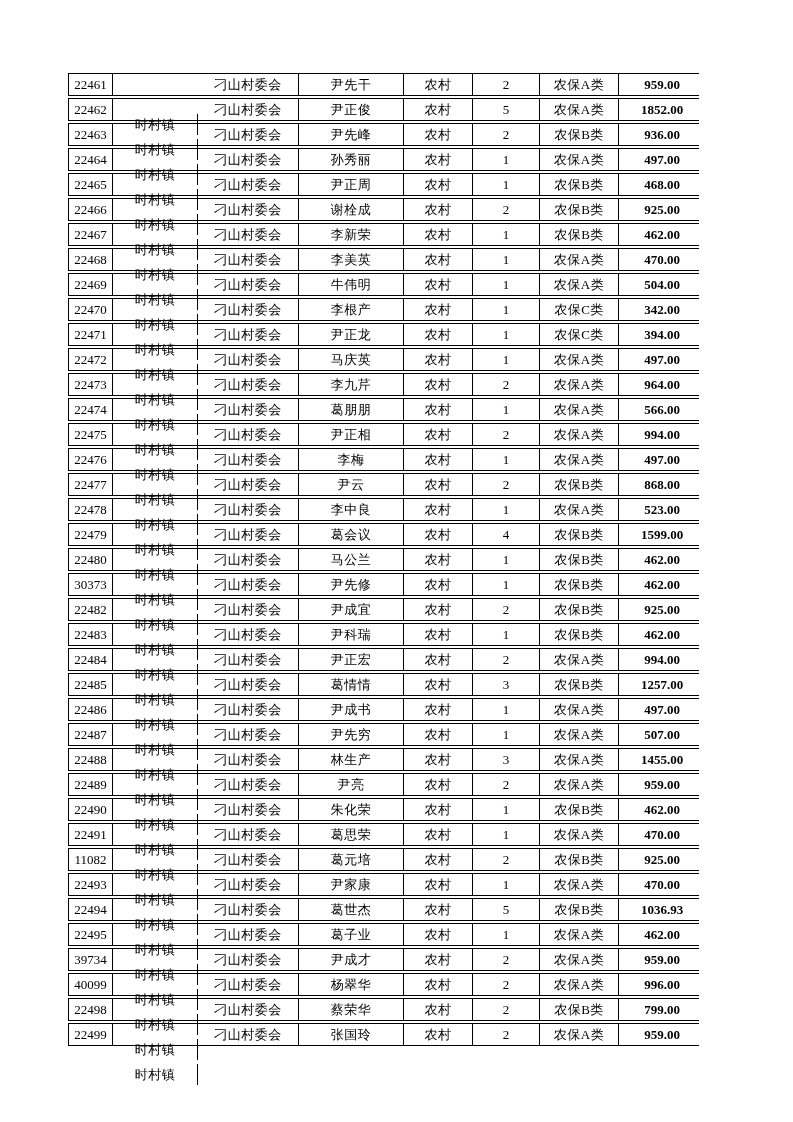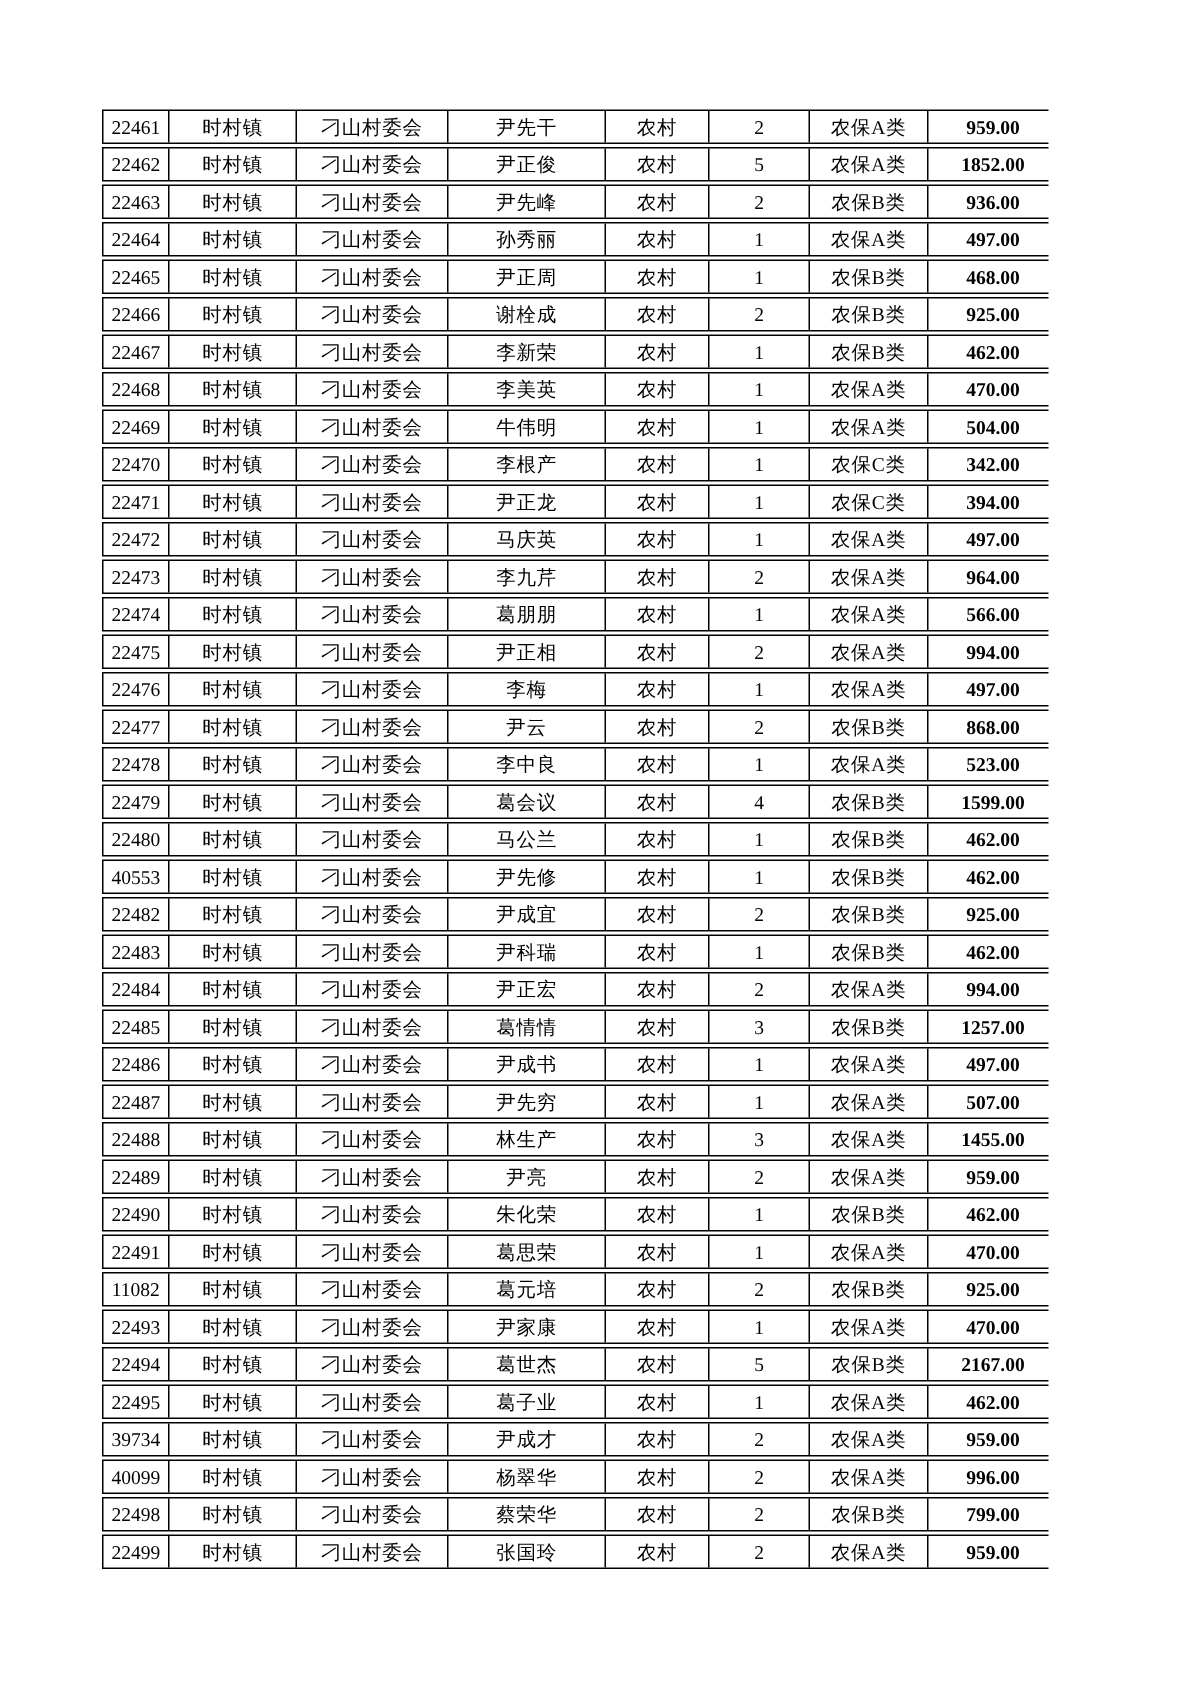--- a/index.html
+++ b/index.html
@@ -38,21 +38,21 @@
     justify-content: center;
     border-right: 1px solid #000000;
     font-size: 13px;
     line-height: 1;
     white-space: nowrap;
     overflow: hidden;
     letter-spacing: 0.5px;
   }
   .tcell:last-child { border-right: none; font-weight: bold; }
   .c0 { flex: 0 0 44px; letter-spacing: 0; }
-  .c1 { flex: 0 0 85px; }
+  .c1 { flex: 0 0 85px; margin-top: 40px; }
   .c2 { flex: 0 0 101px; }
   .c3 { flex: 0 0 105px; }
   .c4 { flex: 0 0 69px; }
   .c5 { flex: 0 0 67px; letter-spacing: 0; }
   .c6 { flex: 0 0 79px; }
   .c7 { flex: 1 1 auto; letter-spacing: 0; }
 </style>
 </head>
 <body>
 
@@ -253,21 +253,21 @@
         <div class="tcell c0">22480</div>
         <div class="tcell c1">时村镇</div>
         <div class="tcell c2">刁山村委会</div>
         <div class="tcell c3">马公兰</div>
         <div class="tcell c4">农村</div>
         <div class="tcell c5">1</div>
         <div class="tcell c6">农保B类</div>
         <div class="tcell c7">462.00</div>
       </div>
       <div class="trow">
-        <div class="tcell c0">40553</div>
+        <div class="tcell c0">30373</div>
         <div class="tcell c1">时村镇</div>
         <div class="tcell c2">刁山村委会</div>
         <div class="tcell c3">尹先修</div>
         <div class="tcell c4">农村</div>
         <div class="tcell c5">1</div>
         <div class="tcell c6">农保B类</div>
         <div class="tcell c7">462.00</div>
       </div>
       <div class="trow">
         <div class="tcell c0">22482</div>
@@ -390,21 +390,21 @@
         <div class="tcell c7">470.00</div>
       </div>
       <div class="trow">
         <div class="tcell c0">22494</div>
         <div class="tcell c1">时村镇</div>
         <div class="tcell c2">刁山村委会</div>
         <div class="tcell c3">葛世杰</div>
         <div class="tcell c4">农村</div>
         <div class="tcell c5">5</div>
         <div class="tcell c6">农保B类</div>
-        <div class="tcell c7">2167.00</div>
+        <div class="tcell c7">1036.93</div>
       </div>
       <div class="trow">
         <div class="tcell c0">22495</div>
         <div class="tcell c1">时村镇</div>
         <div class="tcell c2">刁山村委会</div>
         <div class="tcell c3">葛子业</div>
         <div class="tcell c4">农村</div>
         <div class="tcell c5">1</div>
         <div class="tcell c6">农保A类</div>
         <div class="tcell c7">462.00</div>

